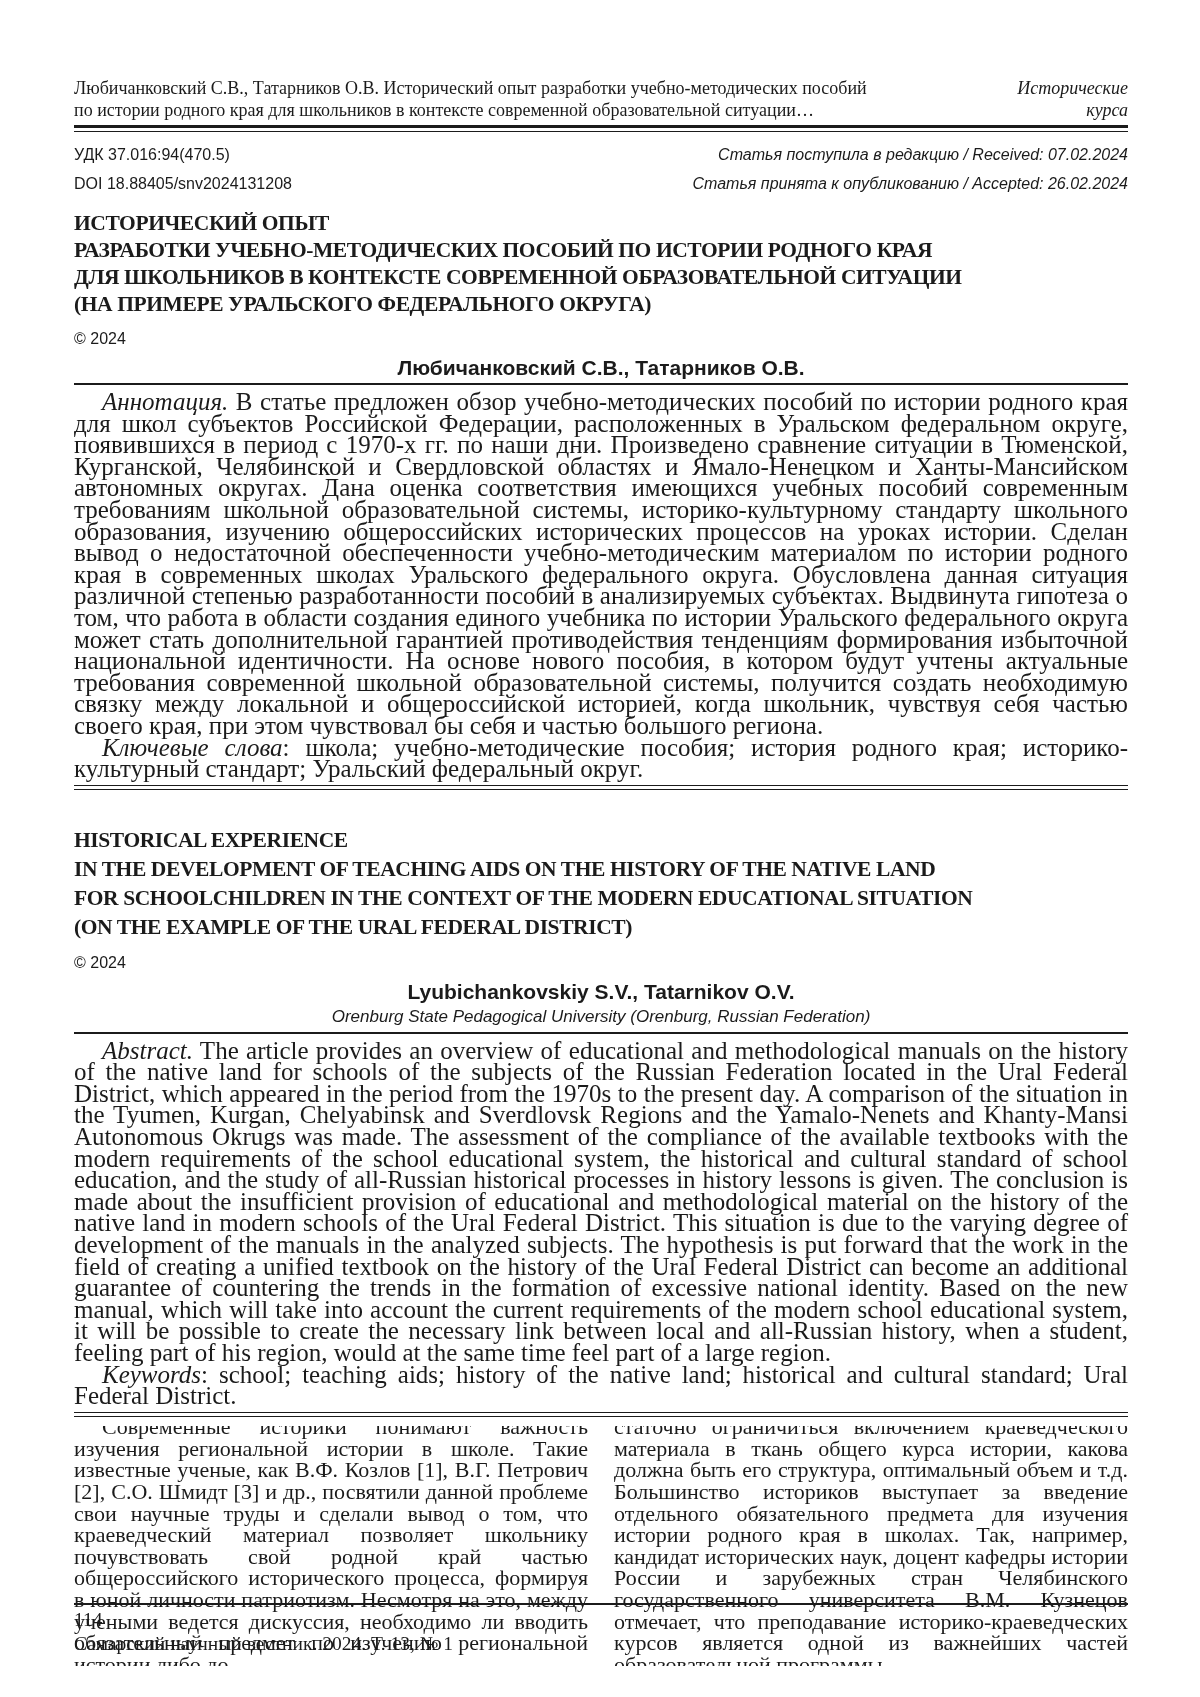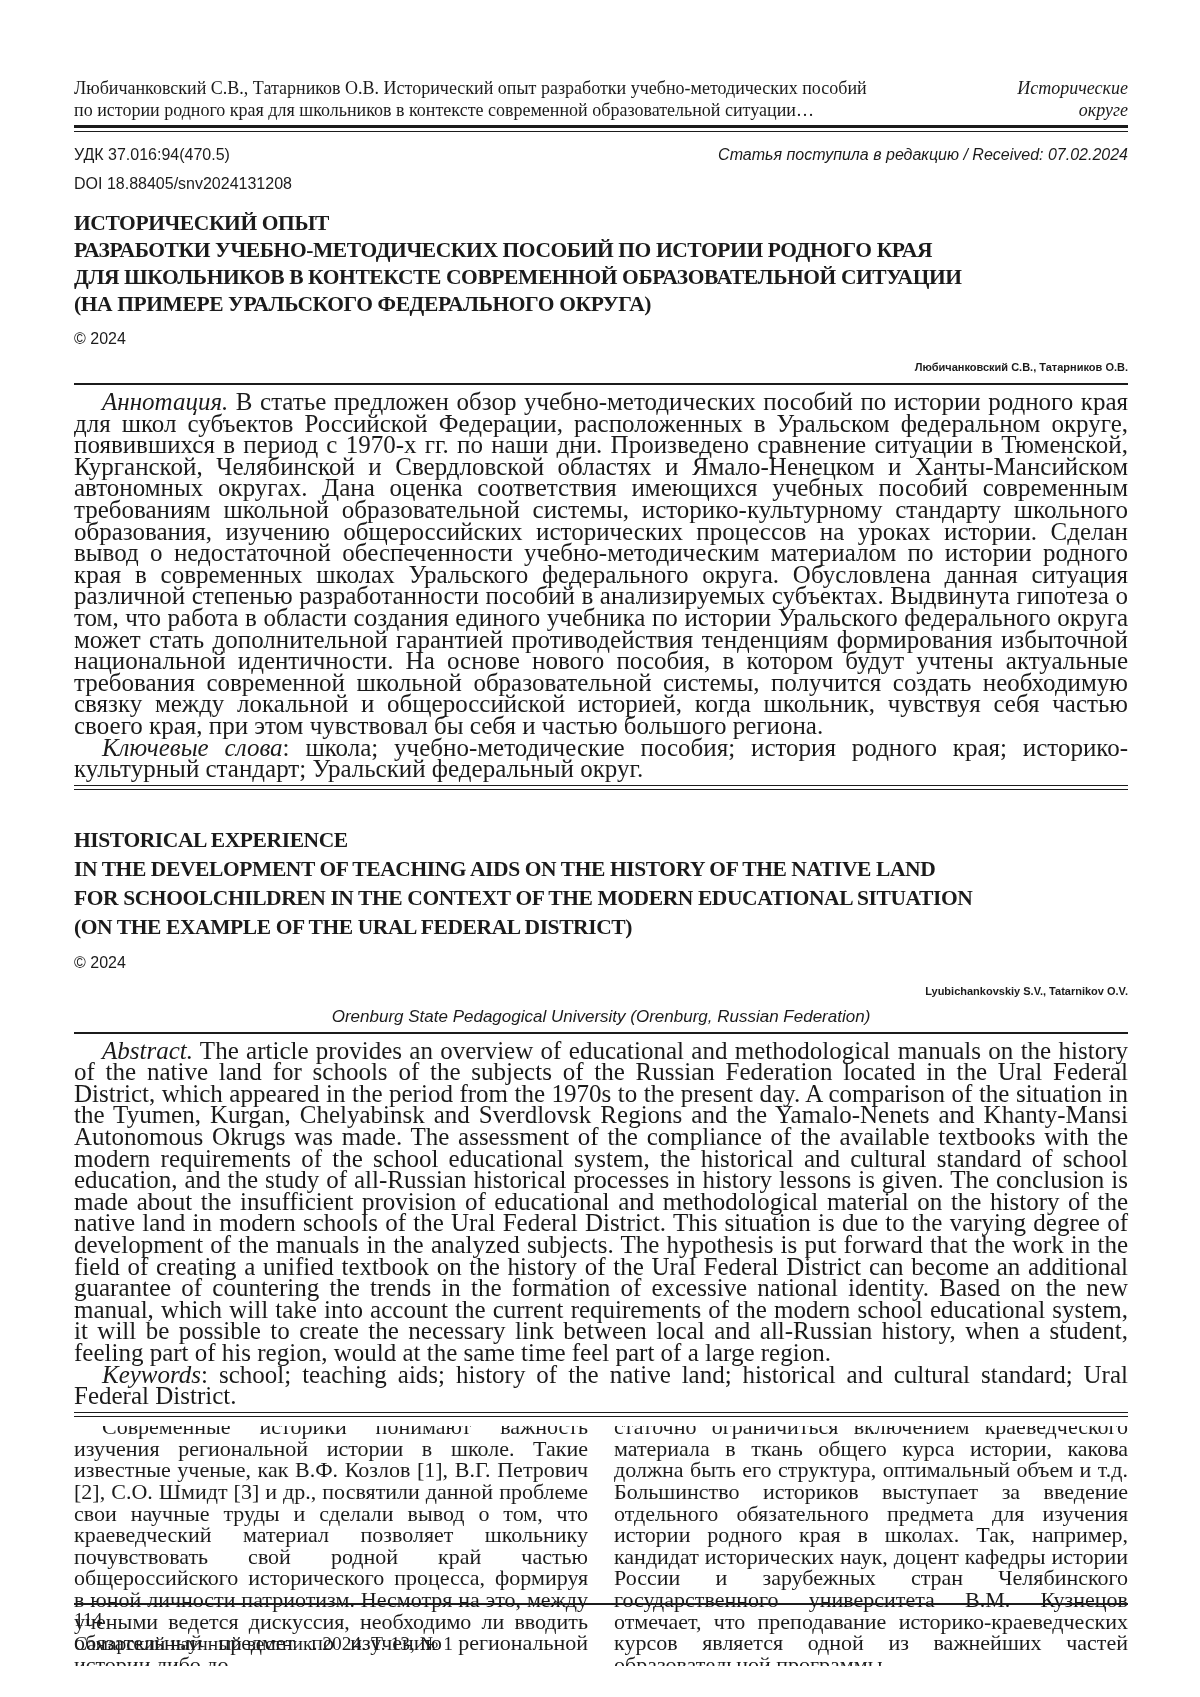--- a/index.html
+++ b/index.html
@@ -20,21 +20,21 @@
   .rh-right { font-size:18px; line-height:22px; font-style:italic; text-align:right; white-space:nowrap; }
   .rule-header { margin-top:4px; height:3px; border-top:3px solid #1b1b1b; border-bottom:1px solid #1b1b1b; }
   
   .meta { margin-top:13px; font-family:"Liberation Sans", sans-serif; font-size:16px; }
   .meta-row { display:flex; justify-content:space-between; line-height:20px; margin-bottom:9px; }
   .meta-right { font-style:italic; }
   
   .title { margin-top:16px; text-align:left; font-weight:bold; font-size:21.5px; line-height:27px; letter-spacing:-0.4px; }
   .title-en { margin-top:36px; line-height:29px; }
   .copyright { margin-top:11px; font-family:"Liberation Sans", sans-serif; font-size:16px; line-height:19px; }
-  .authors { margin-top:9px; text-align:right; font-family:"Liberation Sans", sans-serif; font-weight:bold; font-size:11px; line-height:21px; }
+  .authors { margin-top:9px; text-align:center; font-family:"Liberation Sans", sans-serif; font-weight:bold; font-size:21px; line-height:21px; }
   .affiliation { margin-top:4px; text-align:center; font-family:"Liberation Sans", sans-serif; font-style:italic; font-size:17px; line-height:21px; }
   
   .rule-thick { margin-top:5px; border-top:2.5px solid #1b1b1b; }
   .rule-double { margin-top:5px; height:3px; border-top:1.5px solid #1b1b1b; border-bottom:1.5px solid #1b1b1b; }
   
   .abstract-block { margin-top:6px; font-size:25px; line-height:21.6px; text-align:justify; }
   .abstract-block p { margin:0; text-indent:28px; }
   .lead-italic { font-style:italic; }
   
   .body-columns { margin-top:9px; display:flex; gap:26px; height:240px; overflow:hidden;
@@ -51,32 +51,33 @@
 
 <div class="page">
 
   <div class="running-header">
     <div class="rh-left">
       <div>Любичанковский С.В., Татарников О.В. Исторический опыт разработки учебно-методических пособий</div>
       <div>по истории родного края для школьников в контексте современной образовательной ситуации…</div>
     </div>
     <div class="rh-right">
       <div>Исторические</div>
-      <div>округе</div>
+      <div>курса</div>
     </div>
   </div>
   <div class="rule-header"></div>
 
   <div class="meta">
     <div class="meta-row">
       <span>УДК 37.016:94(470.5)</span>
       <span class="meta-right">Статья поступила в редакцию / Received: 07.02.2024</span>
     </div>
     <div class="meta-row">
       <span>DOI 18.88405/snv2024131208</span>
+      <span class="meta-right">Статья принята к опубликованию / Accepted: 26.02.2024</span>
     </div>
   </div>
 
   <div class="title">
     <div>ИСТОРИЧЕСКИЙ ОПЫТ</div>
     <div>РАЗРАБОТКИ УЧЕБНО-МЕТОДИЧЕСКИХ ПОСОБИЙ ПО ИСТОРИИ РОДНОГО КРАЯ</div>
     <div>ДЛЯ ШКОЛЬНИКОВ В КОНТЕКСТЕ СОВРЕМЕННОЙ ОБРАЗОВАТЕЛЬНОЙ СИТУАЦИИ</div>
     <div>(НА ПРИМЕРЕ УРАЛЬСКОГО ФЕДЕРАЛЬНОГО ОКРУГА)</div>
   </div>
 

